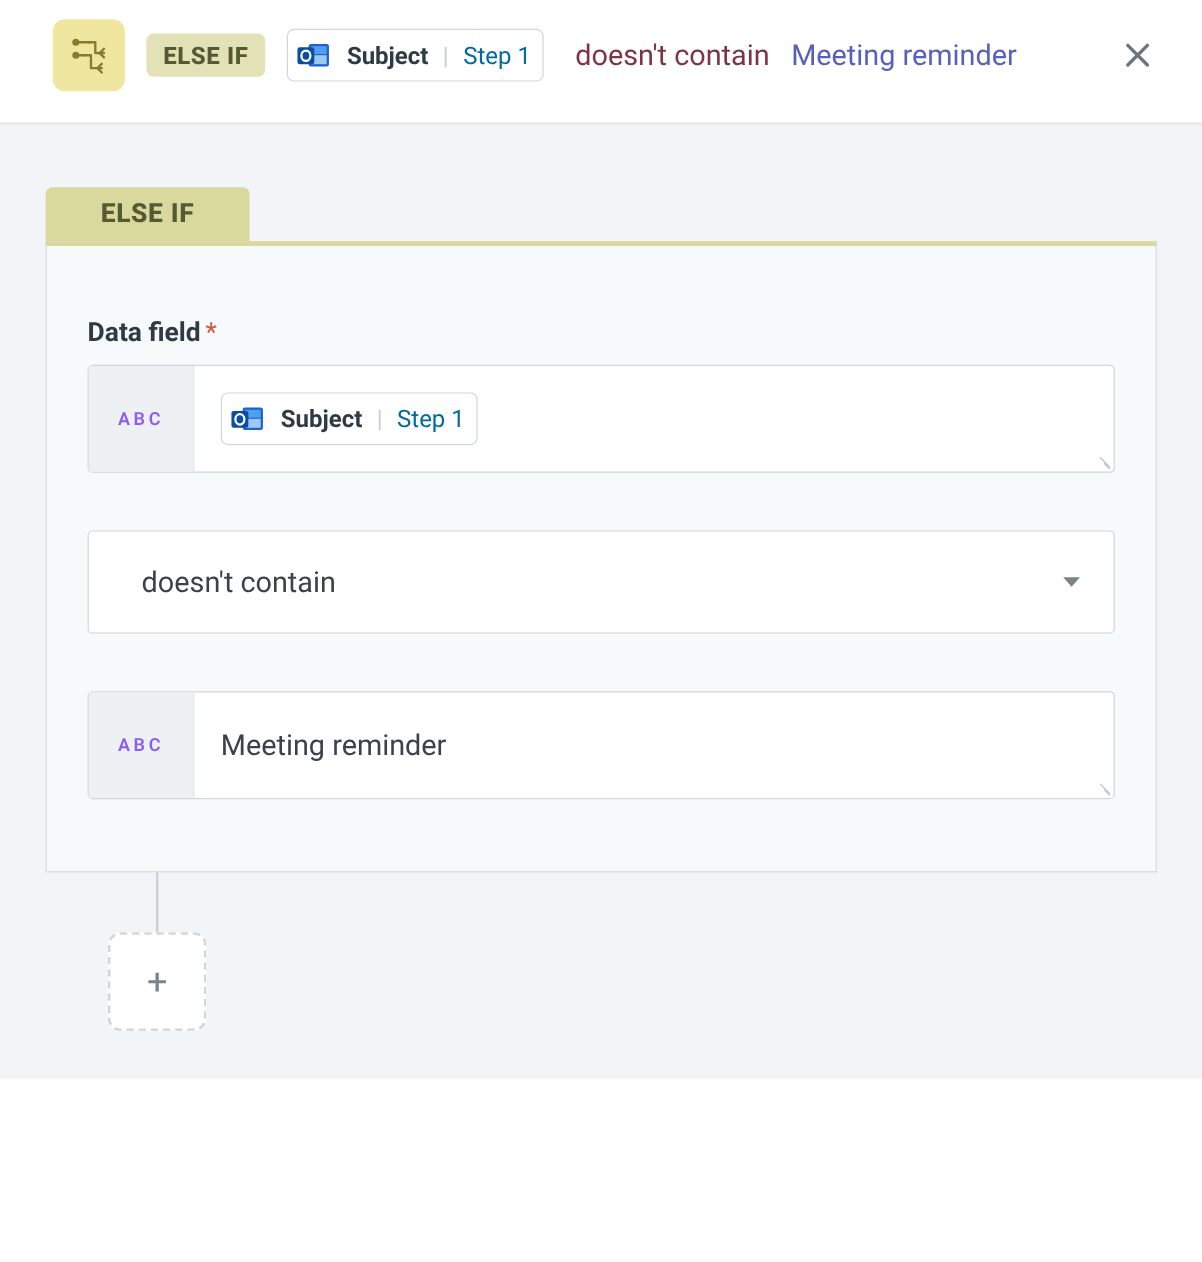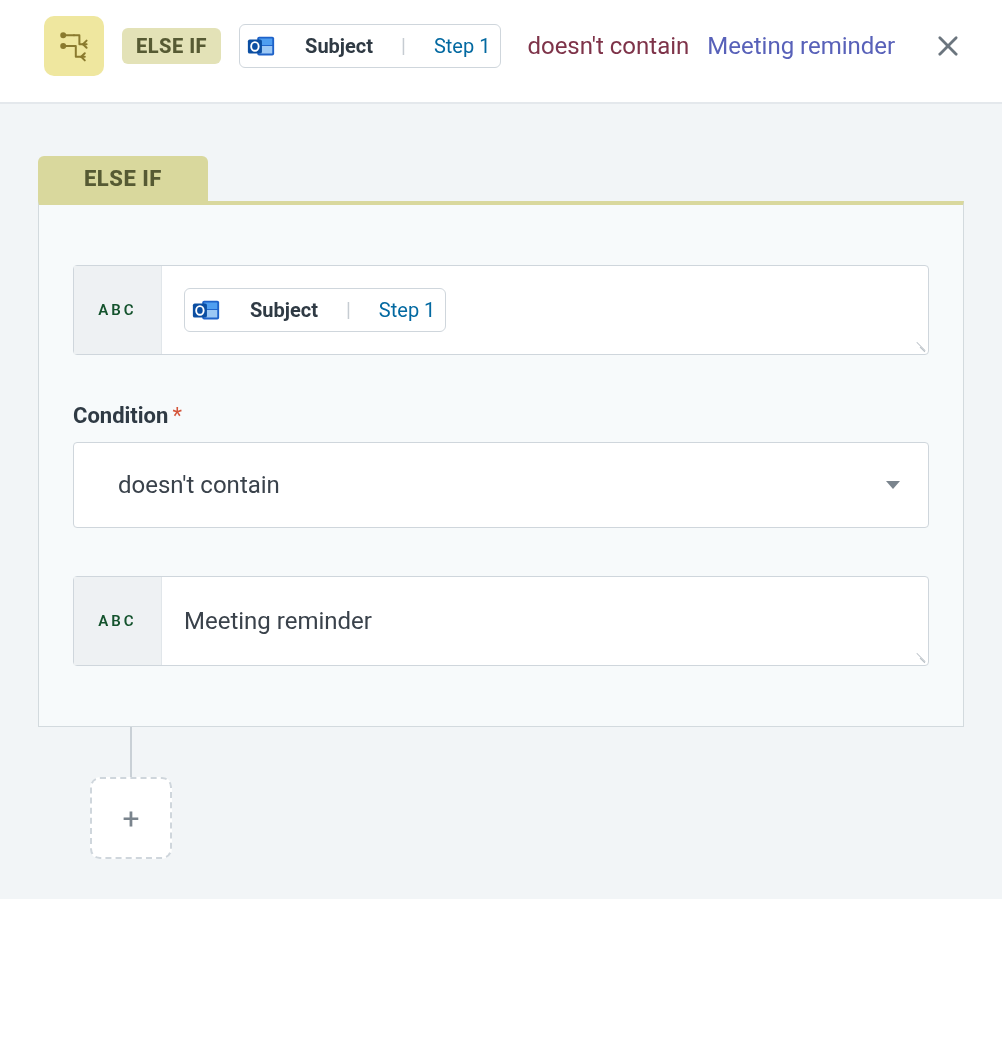--- a/index.html
+++ b/index.html
@@ -35,21 +35,21 @@
     font-size: 20px;
     letter-spacing: .5px;
   }
   .chip {
     display: inline-flex; align-items: center;
     background: #fff;
     border: 1px solid #cfd6dc;
     border-radius: 6px;
     padding: 3px 10px 3px 3px;
     font-size: 20px;
-    gap: 26px;
+    gap: 10px;
   }
   .chip .outlook-box {
     width: 36px; height: 36px;
     display: flex; align-items: center; justify-content: center;
   }
   .chip .field-name { font-weight: 700; color: #2f3a44; }
   .chip .sep { color: #c6ccd2; margin: 0 2px; }
   .chip .step { color: #0369a1; }
   .cond-text { font-size: 24px; color: #7e3349; margin-left: 8px; }
   .value-text { font-size: 24px; color: #5861b9; }
@@ -97,21 +97,21 @@
     border-radius: 4px;
     background: #fff;
     min-height: 90px;
     position: relative;
   }
   .abc-slot {
     width: 88px;
     background: #eef1f3;
     border-right: 1px solid #e1e6ea;
     display: flex; align-items: center; justify-content: center;
-    font-size: 15px; letter-spacing: 3px; color: #14532d; font-weight: 600;
+    font-size: 15px; letter-spacing: 3px; color: #8b5cf6; font-weight: 600;
   }
   .resize-handle {
     position: absolute;
     right: 3px; bottom: 3px;
     width: 12px; height: 12px;
   }
   .resize-handle::before, .resize-handle::after {
     content: ""; position: absolute; background: #b9c0c6;
     transform: rotate(45deg);
   }
@@ -221,20 +221,23 @@
 
 <div class="canvas">
 
   <div class="tab-row">
     <div class="tab">ELSE IF</div>
   </div>
 
   <div class="panel">
 
     <div class="field-block">
+      <div class="label">
+        <span>Data field</span><span class="req">*</span>
+      </div>
       <div class="input-shell">
         <div class="abc-slot">ABC</div>
         <div class="chip-area">
           <span class="chip">
             <span class="outlook-box">
               <svg class="outlook-svg" viewBox="0 0 32 32">
                 <rect x="12" y="6" width="18" height="20" rx="2" fill="#1e62c9"></rect>
                 <rect x="14" y="8" width="14" height="7" fill="#4f9ef0"></rect>
                 <rect x="14" y="16" width="14" height="8" fill="#9cc8f5"></rect>
                 <rect x="2" y="9" width="15" height="15" rx="2" fill="#0b4ea2"></rect>
@@ -244,23 +247,20 @@
             <span class="field-name">Subject</span>
             <span class="sep">|</span>
             <span class="step">Step 1</span>
           </span>
         </div>
         <span class="resize-handle"></span>
       </div>
     </div>
 
     <div class="field-block">
-      <div class="label">
-        <span>Condition</span><span class="req">*</span>
-      </div>
       <div class="select-shell">
         <span>doesn't contain</span>
         <span class="caret"></span>
       </div>
     </div>
 
     <div class="field-block" style="margin-bottom:0">
       <div class="input-shell">
         <div class="abc-slot">ABC</div>
         <div class="text-value">Meeting reminder</div>

